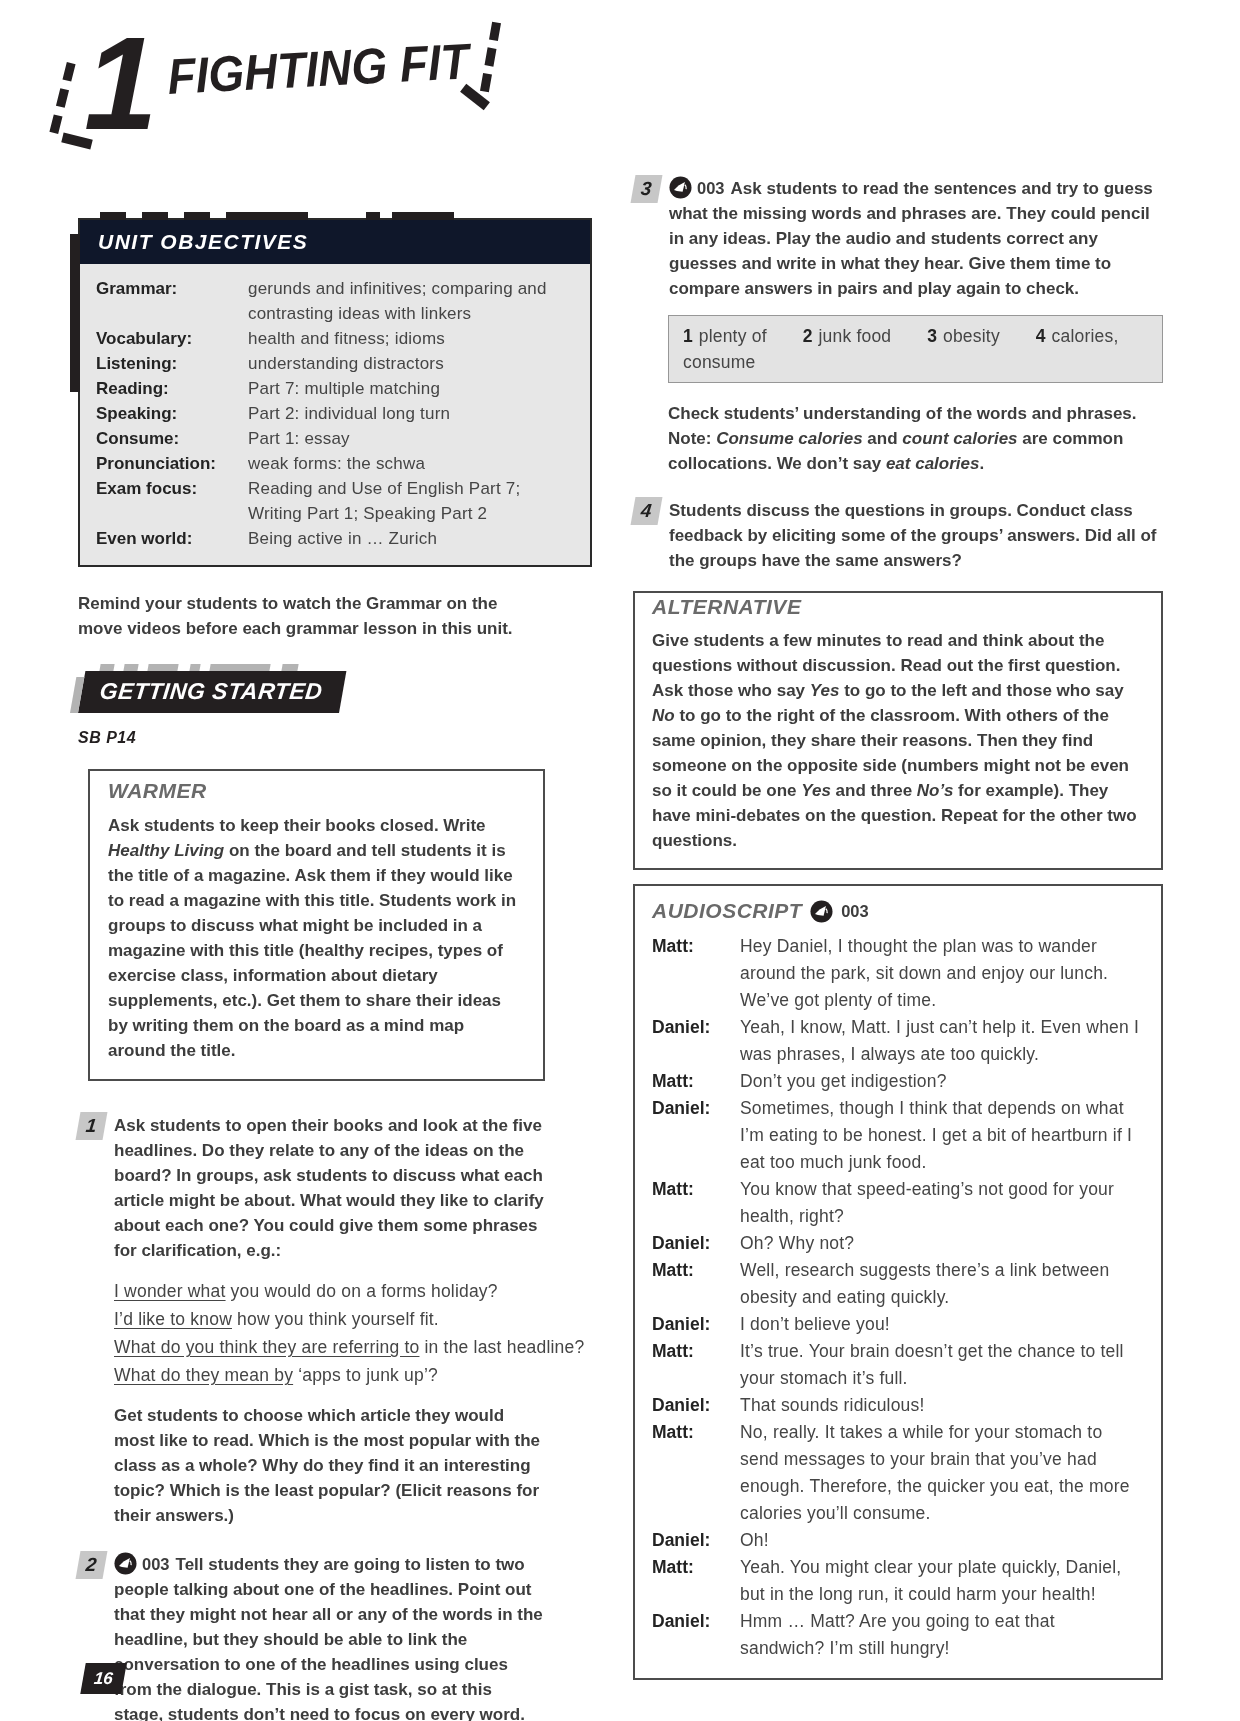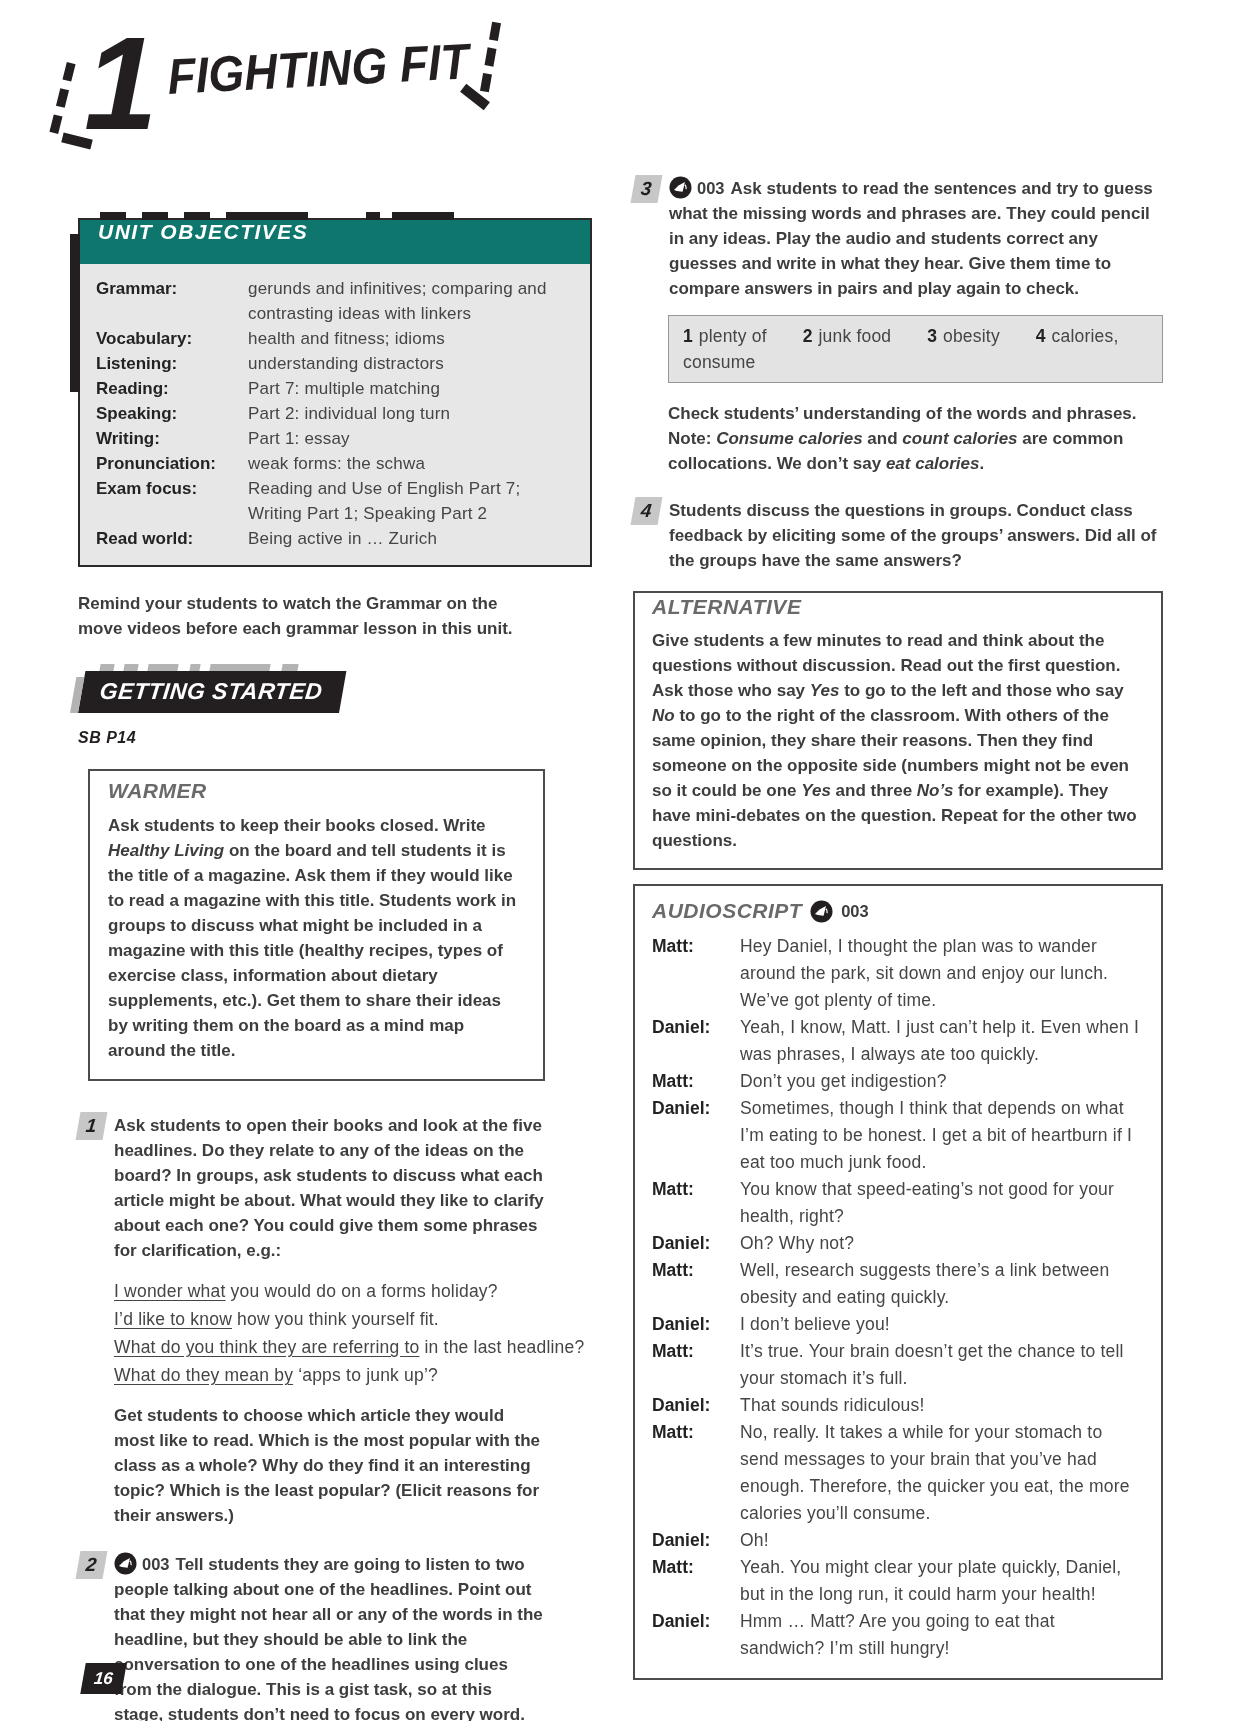--- a/index.html
+++ b/index.html
@@ -24,21 +24,21 @@
   .seg-i{font-style:italic;}
   .u-lead{text-decoration:underline;text-underline-offset:3px;}
 
   
   #col-left{position:absolute;left:78px;top:218px;width:518px;}
   #col-right{position:absolute;left:633px;top:176px;width:530px;}
 
   
   #objectives{position:relative;background:#e7e7e7;border:2px solid #2a2a2a;width:514px;box-sizing:border-box;}
   #objectives::before{content:"";position:absolute;left:-10px;top:14px;width:10px;height:158px;background:#231f20;}
-  #obj-head{position:relative;background:#0f766e;height:44px;display:flex;padding-left:18px;}
+  #obj-head{position:relative;background:#0f172a;height:44px;display:flex;align-items:center;padding-left:18px;}
   #obj-head .notch{position:absolute;top:-8px;height:8px;background:#231f20;}
   #obj-title{color:#fff;font-size:21px;font-weight:900;font-style:italic;letter-spacing:1.5px;}
   #obj-body{padding:12px 16px 14px 16px;}
   .obj-row{display:grid;grid-template-columns:152px 1fr;}
   .obj-label{font-weight:700;color:#232323;font-size:17px;line-height:25px;}
   .obj-value{font-size:17px;line-height:25px;font-weight:400;color:#454545;letter-spacing:.2px;}
 
   
   #intro-note{margin:24px 0 0 0;width:467px;}
   #gs-banner{position:relative;margin-top:30px;display:inline-block;background:#231f20;color:#fff;
@@ -131,33 +131,33 @@
           </div>
         <div class="obj-row">
             <span class="obj-label">Reading:</span>
             <span class="obj-value">Part 7: multiple matching</span>
           </div>
         <div class="obj-row">
             <span class="obj-label">Speaking:</span>
             <span class="obj-value">Part 2: individual long turn</span>
           </div>
         <div class="obj-row">
-            <span class="obj-label">Writing:</span>
+            <span class="obj-label">Consume:</span>
             <span class="obj-value">Part 1: essay</span>
           </div>
         <div class="obj-row">
             <span class="obj-label">Pronunciation:</span>
             <span class="obj-value">weak forms: the schwa</span>
           </div>
         <div class="obj-row">
             <span class="obj-label">Exam focus:</span>
             <span class="obj-value">Reading and Use of English Part 7; Writing Part 1; Speaking Part 2</span>
           </div>
         <div class="obj-row">
-            <span class="obj-label">Read world:</span>
+            <span class="obj-label">Even world:</span>
             <span class="obj-value">Being active in … Zurich</span>
           </div>
       </div>
     </div>
 
     <p id="intro-note" class="t">Remind your students to watch the Grammar on the move videos before each grammar lesson in this unit.</p>
 
     <div id="gs-banner">
       <i class="notch" style="left:14px;width:14px"></i>
       <i class="notch" style="left:38px;width:14px"></i>

